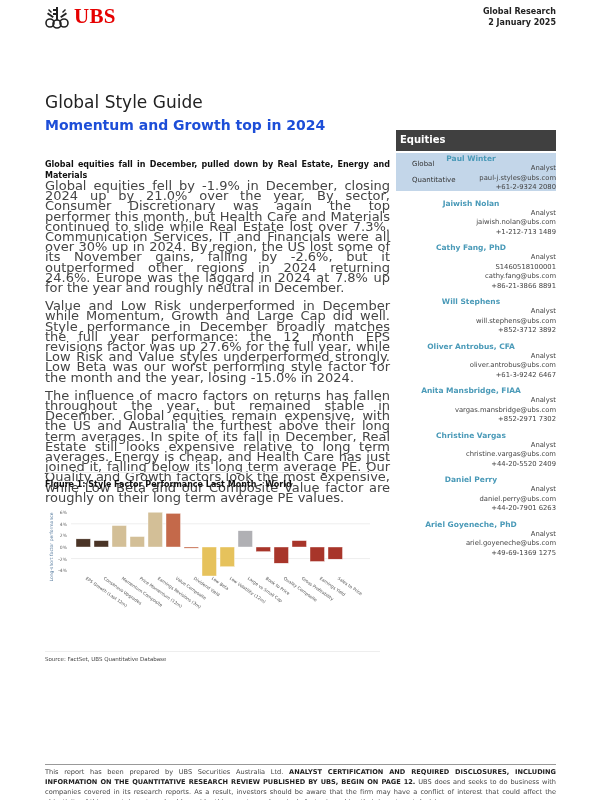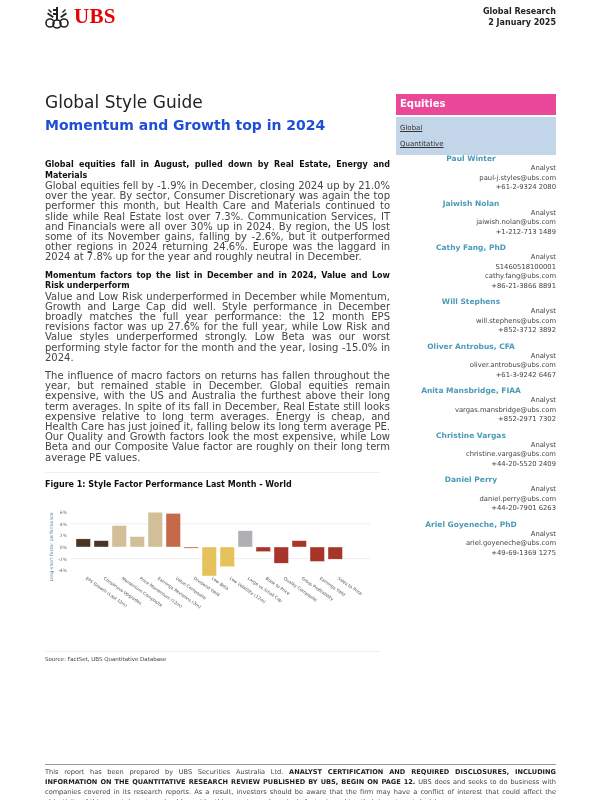--- a/index.html
+++ b/index.html
@@ -9,27 +9,27 @@
     .logo { position: absolute; left: 44px; top: 4px; display: flex; align-items: center; gap: 4px; }
     .logo .keys { width: 26px; height: 24px; }
     .logo .ubs { font-family: "Liberation Serif", "DejaVu Serif", serif; font-weight: bold; font-size: 21px; color: #e60000; letter-spacing: 0.3px; }
 
     .top-right { position: absolute; right: 44px; top: 7px; text-align: right; font-size: 8px; font-weight: bold; color: #222; line-height: 10.5px; }
 
     .title { position: absolute; left: 45px; top: 92px; font-size: 17px; color: #222; font-weight: normal; }
     .subtitle { position: absolute; left: 45px; top: 117px; font-size: 14px; color: #1d4ed8; }
 
     .sector-box { position: absolute; left: 396px; top: 94px; width: 160px; }
-    .sector-head { background: #ec4899; color: #fff; font-weight: bold; font-size: 10px; padding: 4px 4px; height: 21px; }
-    .sector-body { background: #c3d6e9; margin-top: 2px; padding: 3px 4px; font-size: 7px; color: #333; line-height: 16px; text-decoration: underline; }
+    .sector-head { background: #404040; color: #fff; font-weight: bold; font-size: 10px; padding: 4px 4px; height: 21px; margin-top: 36px; }
+    .sector-body { background: #c3d6e9; margin-top: 2px; padding: 3px 16px; font-size: 7px; color: #333; line-height: 16px; }
 
     .main { position: absolute; left: 45px; top: 160px; width: 345px; }
     .section { margin-bottom: 8px; }
     .section h3 { font-size: 8px; font-weight: bold; color: #111; line-height: 10.5px; text-align: justify; }
-    .section p { font-size: 10px; color: #444; line-height: 10.2px; text-align: justify; }
+    .section p { font-size: 13px; color: #444; line-height: 10.2px; text-align: justify; }
 
     .fig-title { position: absolute; left: 45px; top: 480px; font-size: 8px; font-weight: bold; color: #111; }
     .fig-line { position: absolute; left: 45px; width: 335px; height: 1px; background: #eee; }
     .chart { position: absolute; left: 45px; top: 475px; width: 335px; height: 172px; }
     .source { position: absolute; left: 45px; top: 656px; font-size: 5.5px; color: #444; }
 
     .analysts { position: absolute; right: 44px; top: 153px; width: 170px; text-align: right; }
     .analyst { margin-bottom: 5px; line-height: 9.5px; }
     .analyst .name { font-size: 7.5px; font-weight: bold; color: #4a9ab8; line-height: 11px; text-align: center; }
     .analyst .line { font-size: 6.8px; color: #444; }
@@ -70,25 +70,24 @@
 <div class="sector-box">
   <div class="sector-head">Equities</div>
   <div class="sector-body">
     <div>Global</div>
     <div>Quantitative</div>
   </div>
 </div>
 
 <div class="main">
   <div class="section">
-    <h3>Global equities fall in August, pulled down by Real Estate, Energy and Materials</h3>
+    <h3>Global equities fall in December, pulled down by Real Estate, Energy and Materials</h3>
     <p>Global equities fell by -1.9% in December, closing 2024 up by 21.0% over the year. By sector, Consumer Discretionary was again the top performer this month, but Health Care and Materials continued to slide while Real Estate lost over 7.3%. Communication Services, IT and Financials were all over 30% up in 2024. By region, the US lost some of its November gains, falling by -2.6%, but it outperformed other regions in 2024 returning 24.6%. Europe was the laggard in 2024 at 7.8% up for the year and roughly neutral in December.</p>
   </div>
   <div class="section">
-    <h3>Momentum factors top the list in December and in 2024, Value and Low Risk underperform</h3>
     <p>Value and Low Risk underperformed in December while Momentum, Growth and Large Cap did well. Style performance in December broadly matches the full year performance: the 12 month EPS revisions factor was up 27.6% for the full year, while Low Risk and Value styles underperformed strongly. Low Beta was our worst performing style factor for the month and the year, losing -15.0% in 2024.</p>
   </div>
   <div class="section">
     <p>The influence of macro factors on returns has fallen throughout the year, but remained stable in December. Global equities remain expensive, with the US and Australia the furthest above their long term averages. In spite of its fall in December, Real Estate still looks expensive relative to long term averages. Energy is cheap, and Health Care has just joined it, falling below its long term average PE. Our Quality and Growth factors look the most expensive, while Low Beta and our Composite Value factor are roughly on their long term average PE values.</p>
   </div>
 </div>
 
 <div class="fig-title">Figure 1: Style Factor Performance Last Month - World</div>
 <div class="fig-line" style="top:472px"></div>
 <svg class="chart" id="chart" viewBox="0 0 335 172">

